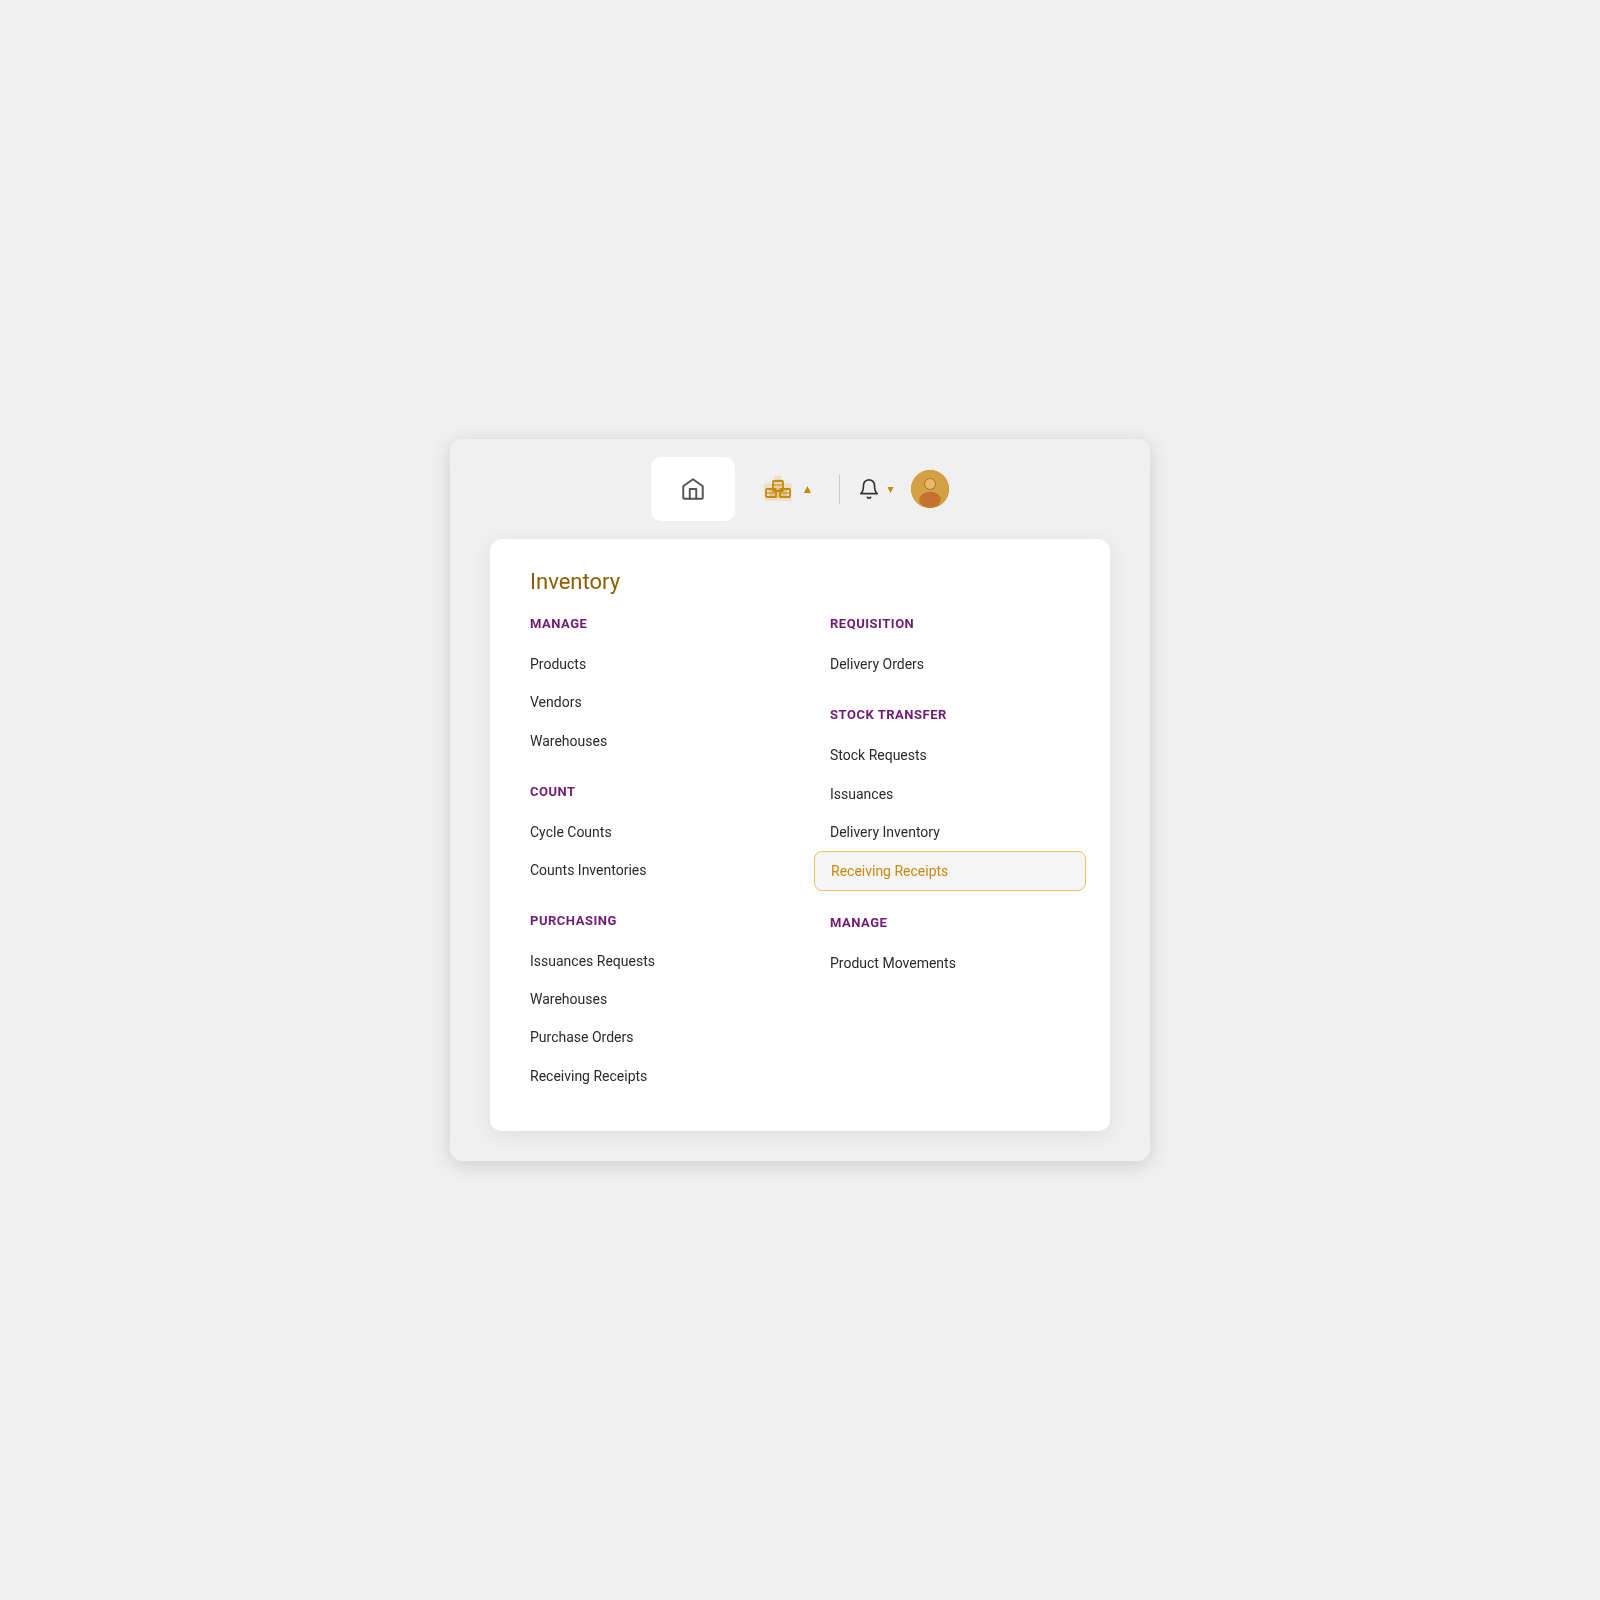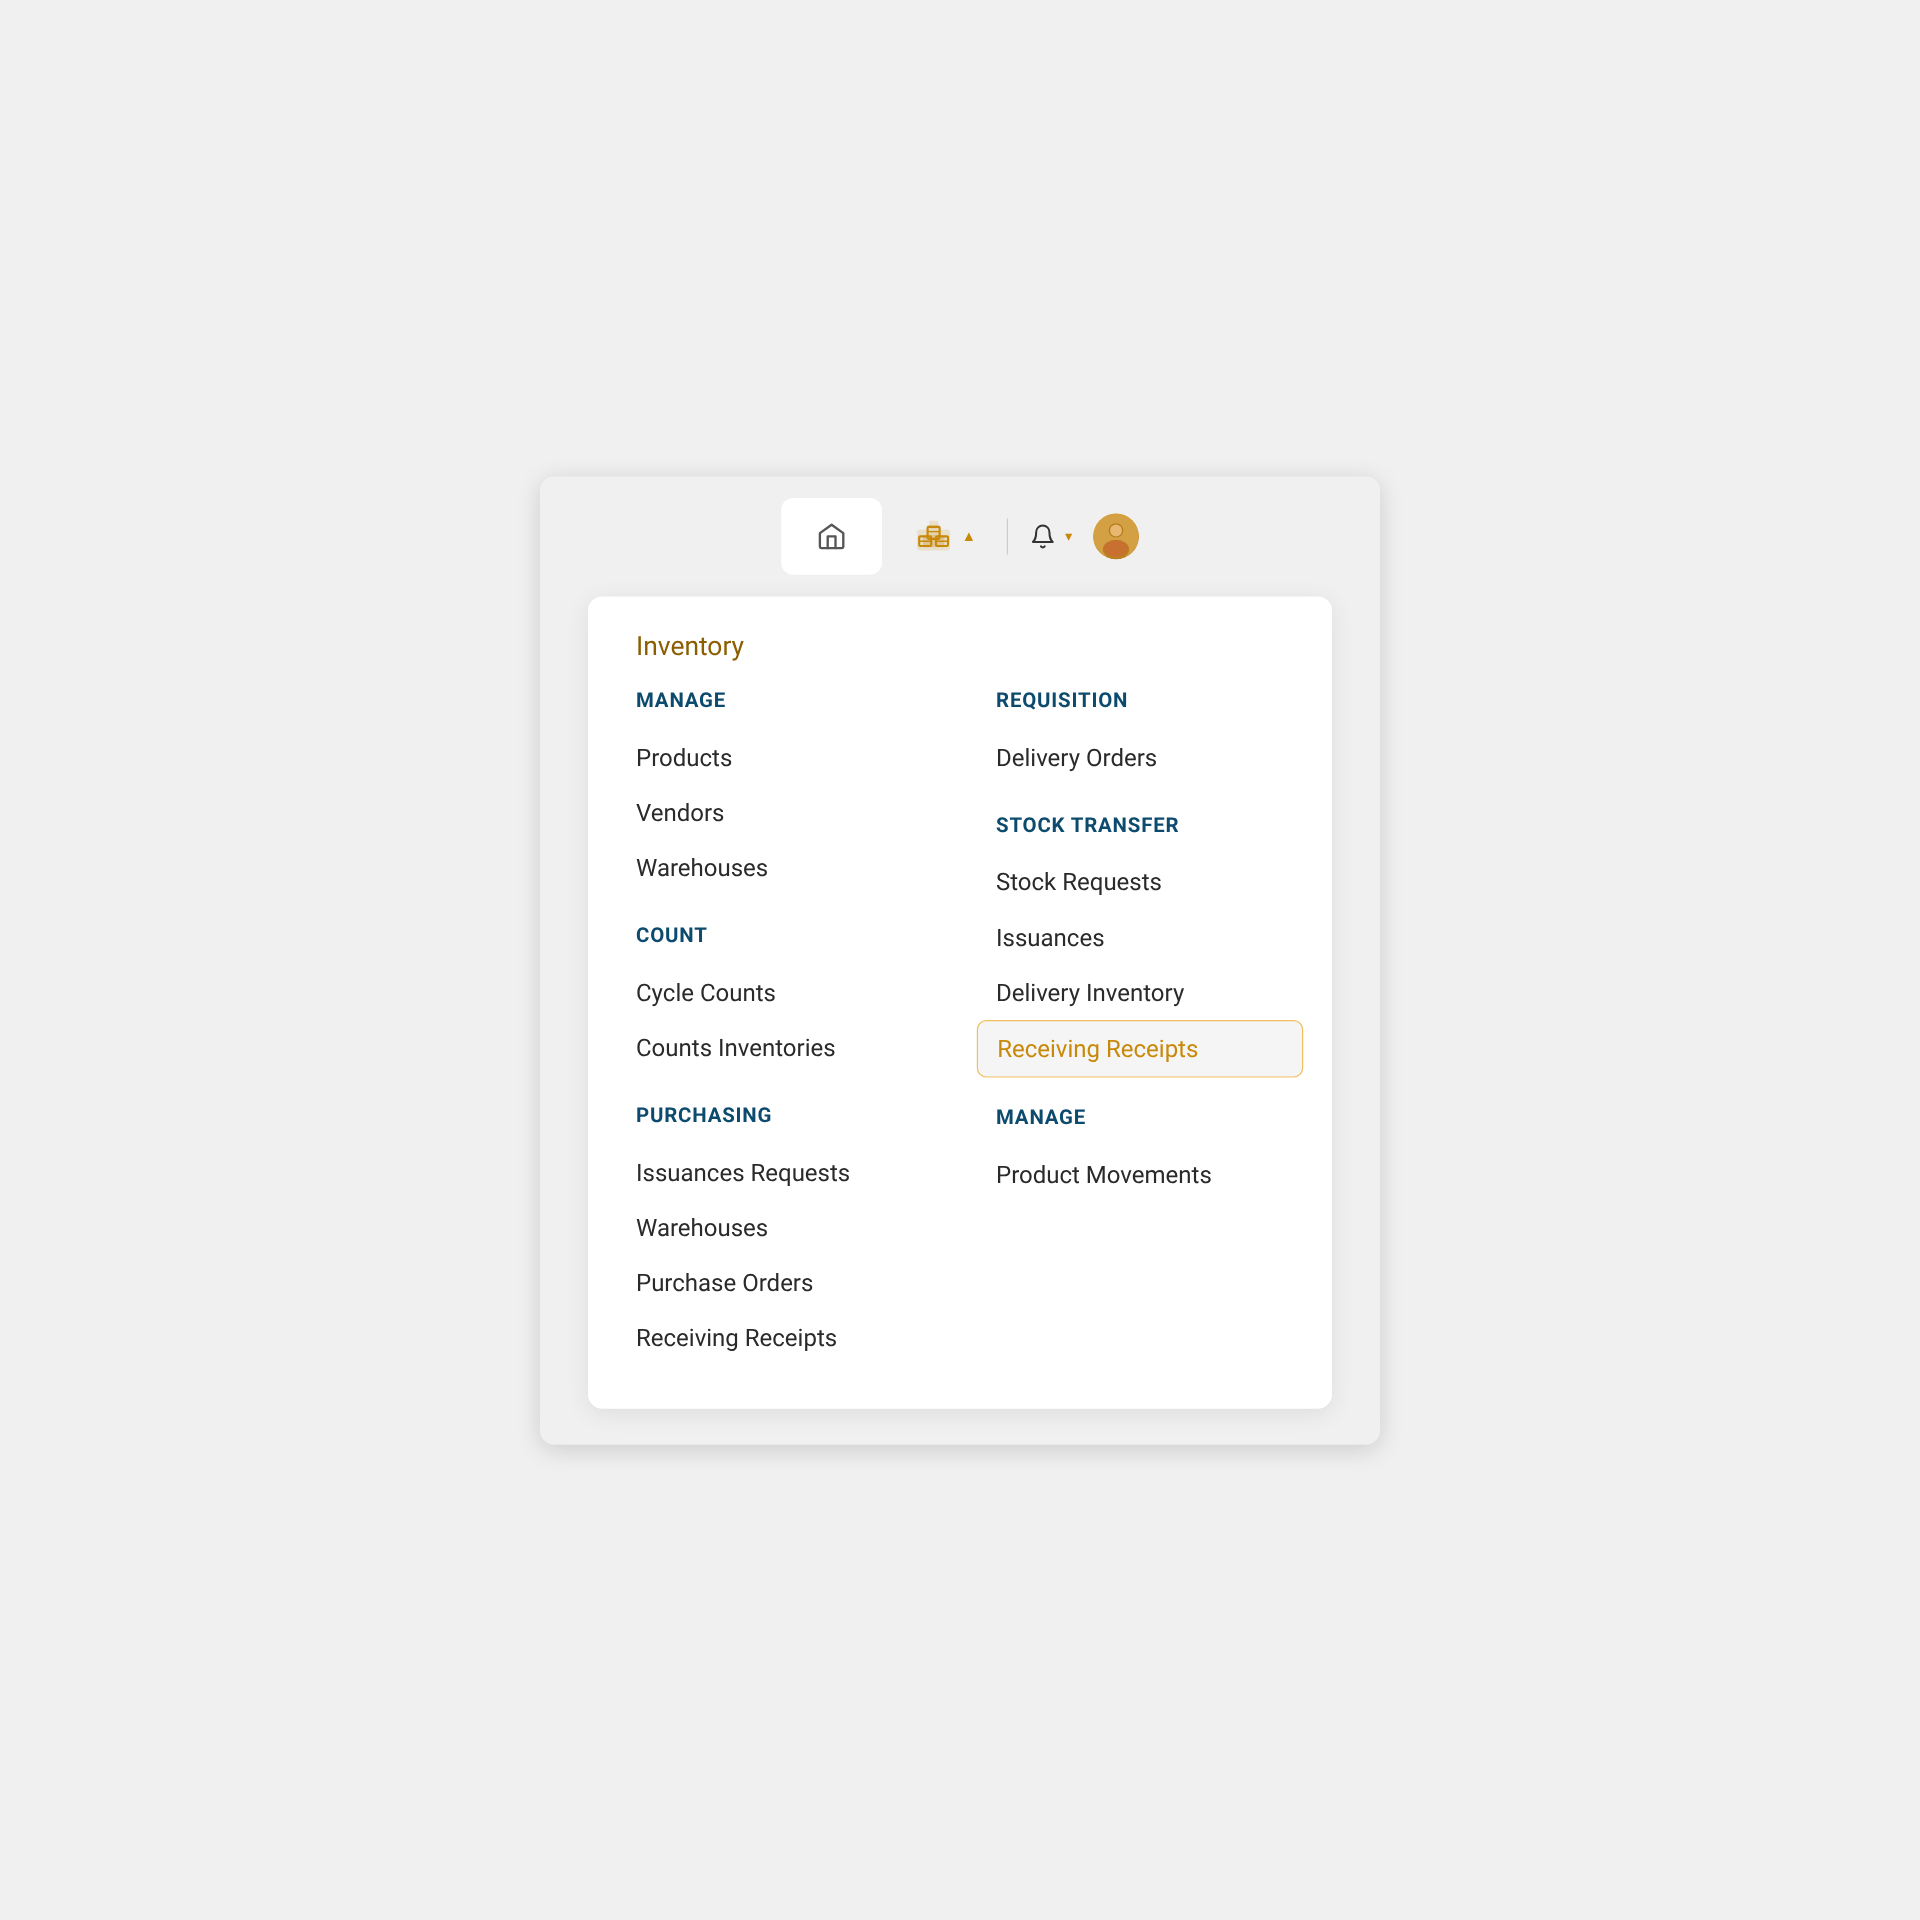--- a/index.html
+++ b/index.html
@@ -122,34 +122,34 @@
     .menu-columns {
       display: flex;
       gap: 60px;
     }
 
     .menu-col {
       flex: 1;
     }
 
     .menu-section-label {
-      font-size: 17px;
+      font-size: 13px;
       font-weight: 700;
-      color: #0c4a6e;
+      color: #701a75;
       letter-spacing: 0.04em;
       margin-bottom: 14px;
       margin-top: 24px;
     }
 
     .menu-section-label:first-child {
       margin-top: 0;
     }
 
     .menu-item {
-      font-size: 20px;
+      font-size: 14px;
       color: #2a2a2a;
       padding: 10px 0;
       cursor: pointer;
       display: block;
       line-height: 1.3;
     }
 
     .menu-item.active {
       color: #c8890a;
       background: #f5f5f5;

